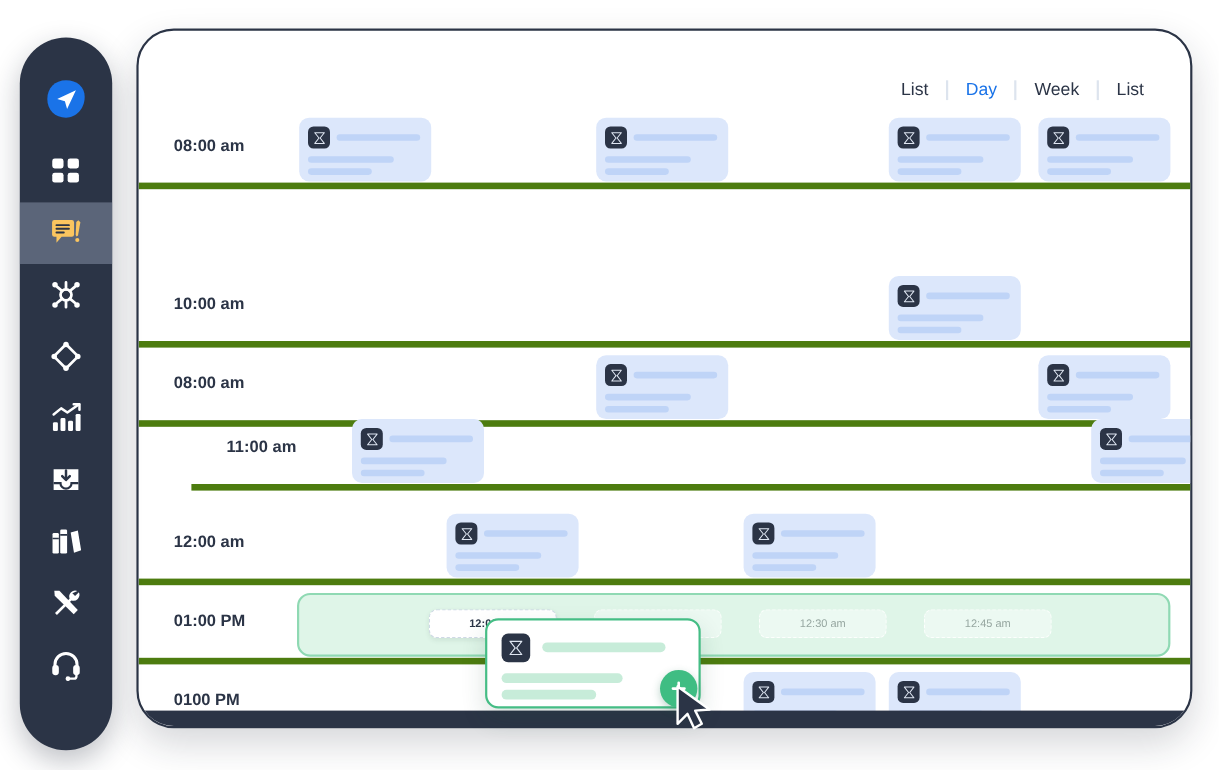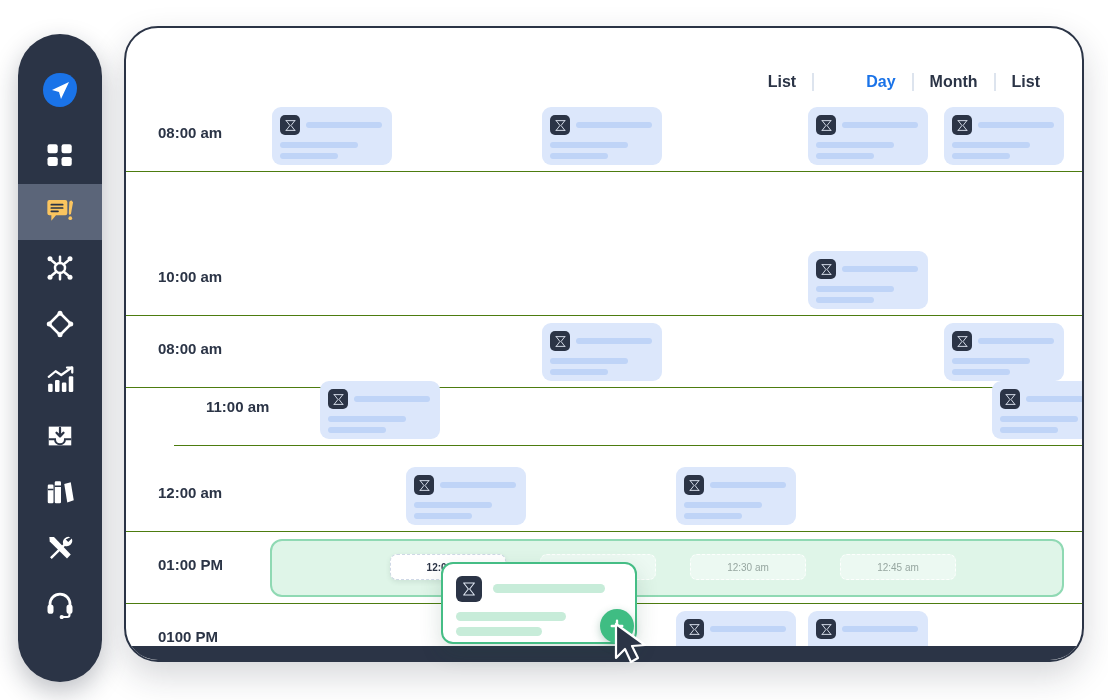--- a/index.html
+++ b/index.html
@@ -56,35 +56,35 @@
     background: #2b3446;
   }
 
   
   .tabs {
     position: absolute; right: 26px; top: 44px;
     display: flex; align-items: center; gap: 0;
     z-index: 4;
   }
   .tab {
-    font-size: 16px; font-weight: bold; color: #2b3446;
+    font-size: 16px; font-weight: normal; color: #2b3446;
     padding: 0 16px; cursor: pointer; line-height: 20px;
   }
-  .tab.active { color: #1a73e8; margin-left: 36px; }
+  .tab.active { color: #1a73e8; }
   .tab-sep { width: 2px; height: 18px; background: #dde4ee; }
 
   
   .schedule {
     position: absolute; left: 0; top: 72px;
     width: 960px; height: 548px;
   }
   .row {
     position: relative;
     height: 72px;
-    border-bottom: 1px solid #4d7c0f;
+    border-bottom: 6px solid #4d7c0f;
   }
   .row:first-child { border-top: none; }
   .row-time {
     position: absolute; left: 32px; top: 24px;
     font-size: 15px; font-weight: bold; color: #2b3446;
     white-space: nowrap;
   }
 
   
   .card {
@@ -198,21 +198,21 @@
 
   <div class="window-shadow"></div>
 
   <div class="window">
 
     <div class="tabs" id="tabs">
         <span class="tab">List</span>
         <span class="tab-sep"></span>
         <span class="tab active">Day</span>
         <span class="tab-sep"></span>
-        <span class="tab">Month</span>
+        <span class="tab">Week</span>
         <span class="tab-sep"></span>
         <span class="tab">List</span>
       </div>
 
     <div class="schedule" id="schedule">
         <div class="row" style="position: absolute; left: 0px; top: 0px; width: 960px;">
           <div class="row-time">08:00 am</div>
           <div class="card" style="left: 146px; top: 7px;">
             <span class="avatar">
               <svg width="13" height="13" viewBox="0 0 24 24">

